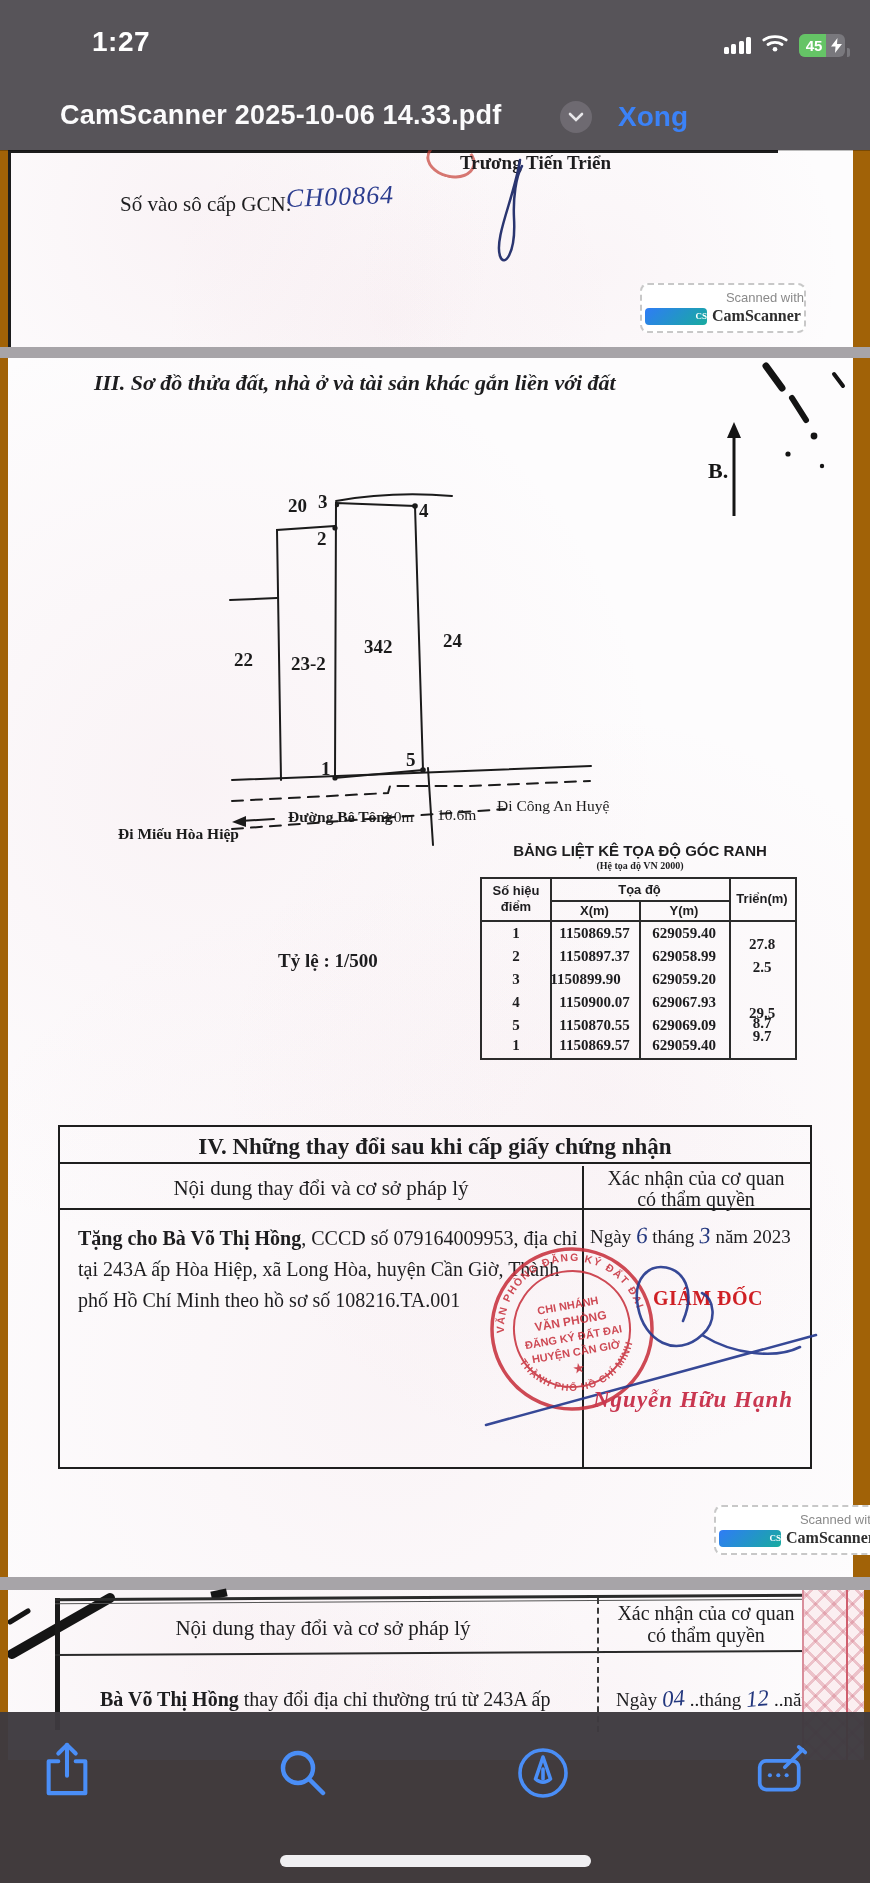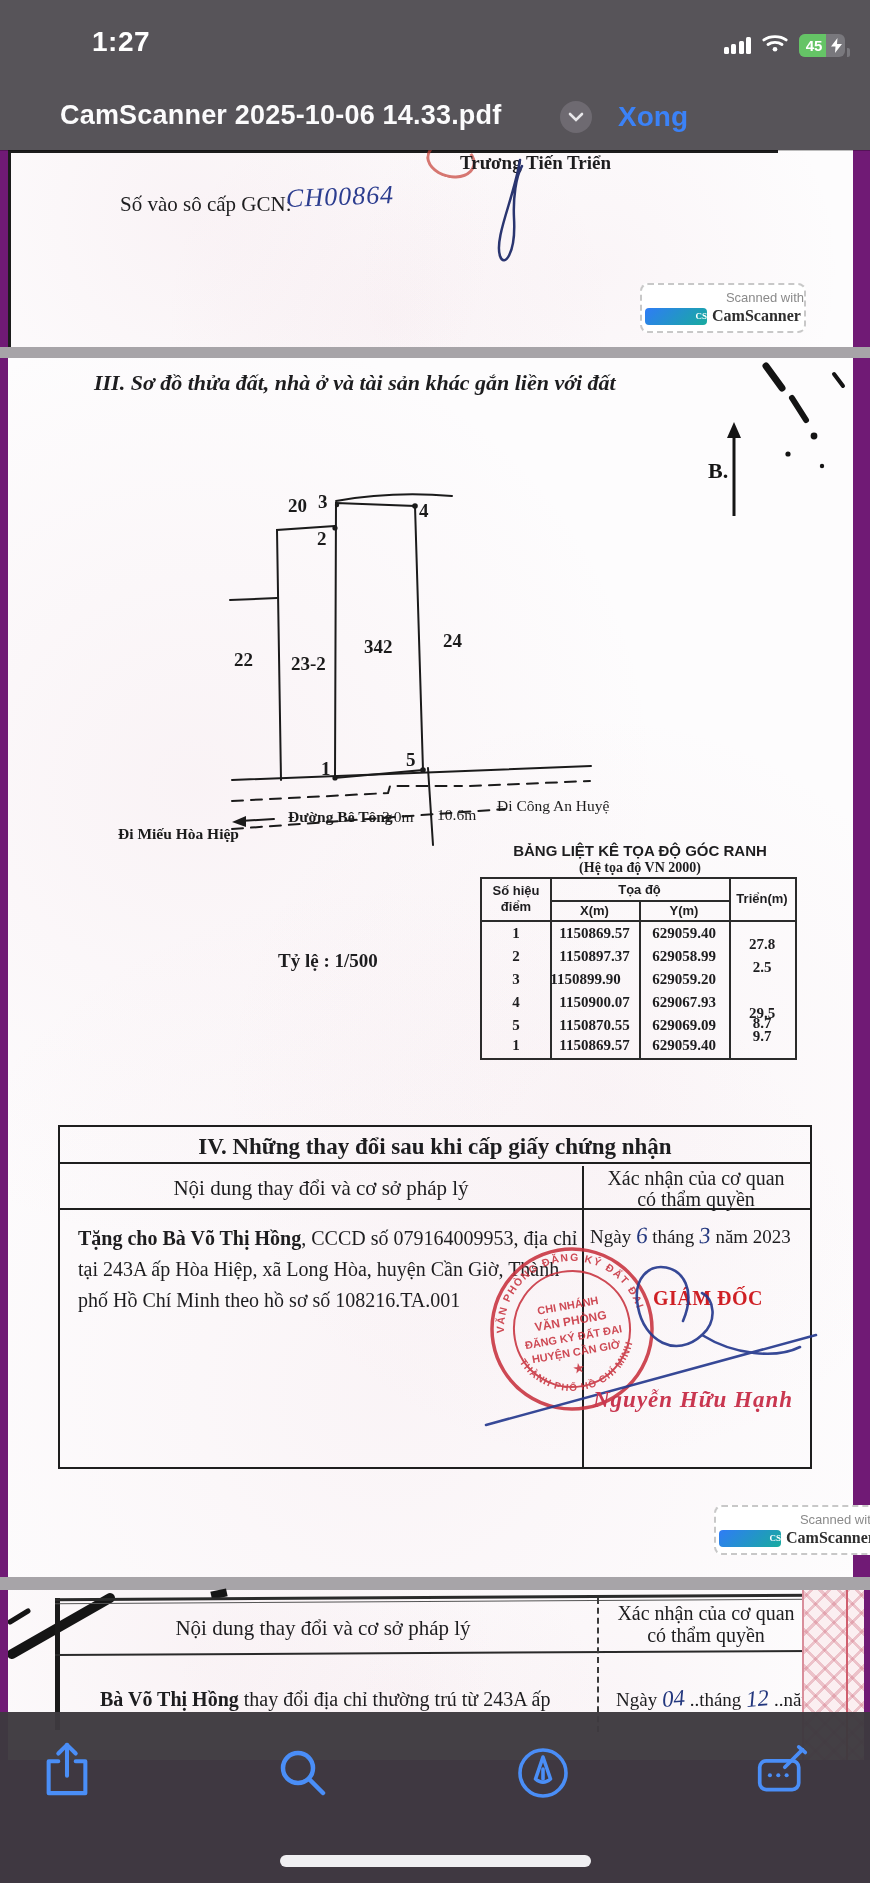--- a/index.html
+++ b/index.html
@@ -15,21 +15,21 @@
   .batt{position:relative;width:46px;height:23px;border-radius:6px;background:rgba(150,150,155,.55);overflow:hidden;}
   .batt .fill{position:absolute;left:0;top:0;bottom:0;width:58%;background:#65c466;}
   .batt .pct{position:absolute;left:2px;top:0;width:26px;text-align:center;color:#fff;font-size:15px;font-weight:700;line-height:23px;}
   .batt svg{position:absolute;right:3px;top:4px;}
   .batttip{width:3px;height:9px;background:rgba(150,150,155,.55);border-radius:0 2px 2px 0;margin-left:2px;}
   .doctitle{position:absolute;left:60px;top:100px;color:#fbfbfc;font-size:27px;font-weight:600;letter-spacing:.2px;}
   .chevbtn{position:absolute;left:560px;top:101px;width:32px;height:32px;border-radius:50%;background:#6e6a71;
     display:flex;align-items:center;justify-content:center;}
   .done{position:absolute;left:618px;top:101px;color:#3b82f7;font-size:28px;font-weight:600;}
   
-  .docarea{position:absolute;left:0;top:150px;width:870px;height:1733px;background:#701a75;}
+  .docarea{position:absolute;left:0;top:150px;width:870px;height:1733px;background:#a16207;}
   .page{position:absolute;left:8px;width:845px;background:#fdfcfd;
     background-image:radial-gradient(circle at 22% 35%,rgba(219,164,181,.10),transparent 45%),
       radial-gradient(circle at 70% 60%,rgba(219,164,181,.08),transparent 40%),
       radial-gradient(circle at 45% 85%,rgba(219,164,181,.09),transparent 45%);}
   .serif{font-family:"Liberation Serif",serif;color:#1d1d1f;}
   
   .badge{position:absolute;width:162px;background:#fff;border:2px dashed #c8c8c8;border-radius:8px;
     padding:5px 0 6px 0;text-align:right;}
   .badge .b1{font-size:13px;color:#8a8a8a;font-family:"Liberation Sans",sans-serif;}
   .badge .b2{margin-top:2px;display:flex;align-items:center;justify-content:center;gap:5px;}
@@ -43,21 +43,21 @@
     border-radius:50%;border-top-color:transparent;transform:rotate(14deg);}
   .signer{position:absolute;left:452px;top:2px;font-size:19px;font-weight:700;}
   .gcnlabel{position:absolute;left:112px;top:42px;font-size:21px;}
   .gcnvalue{position:absolute;left:278px;top:32px;font-size:26px;font-style:italic;color:#2c3d8f;
     transform:rotate(-2deg);letter-spacing:1px;font-family:"Liberation Serif",serif;}
   
   .sec3title{position:absolute;left:86px;top:12px;font-size:22px;font-weight:700;font-style:italic;}
   .scale{position:absolute;left:270px;top:592px;font-size:19px;font-weight:700;}
   .cttitle{position:absolute;left:472px;top:484px;width:320px;text-align:center;font-size:15px;font-weight:700;
     font-family:"Liberation Sans",sans-serif;color:#1d1d1f;}
-  .ctsub{position:absolute;left:472px;top:502px;width:320px;text-align:center;font-size:14px;font-weight:700;}
+  .ctsub{position:absolute;left:472px;top:502px;width:320px;text-align:center;font-size:10px;font-weight:700;}
   .ctable{position:absolute;left:472px;top:519px;width:313px;height:179px;border:2px solid #2b2b2b;}
   .ctable .vline{position:absolute;top:0;bottom:0;width:1.5px;background:#2b2b2b;}
   .ctable .hline{position:absolute;left:0;right:0;height:1.5px;background:#2b2b2b;}
   .cth{position:absolute;text-align:center;font-weight:700;font-size:13px;font-family:"Liberation Sans",sans-serif;color:#1d1d1f;}
   .ctrow{position:absolute;height:23px;line-height:23px;text-align:center;font-size:15px;font-weight:700;
     font-family:"Liberation Serif",serif;color:#1d1d1f;}
   
   .s4{position:absolute;left:50px;top:767px;width:750px;height:340px;border:2.5px solid #1e1e1e;}
   .s4title{position:absolute;left:0;top:0;width:100%;height:37px;line-height:40px;text-align:center;
     font-size:23px;font-weight:700;border-bottom:2px solid #1e1e1e;box-sizing:border-box;}

